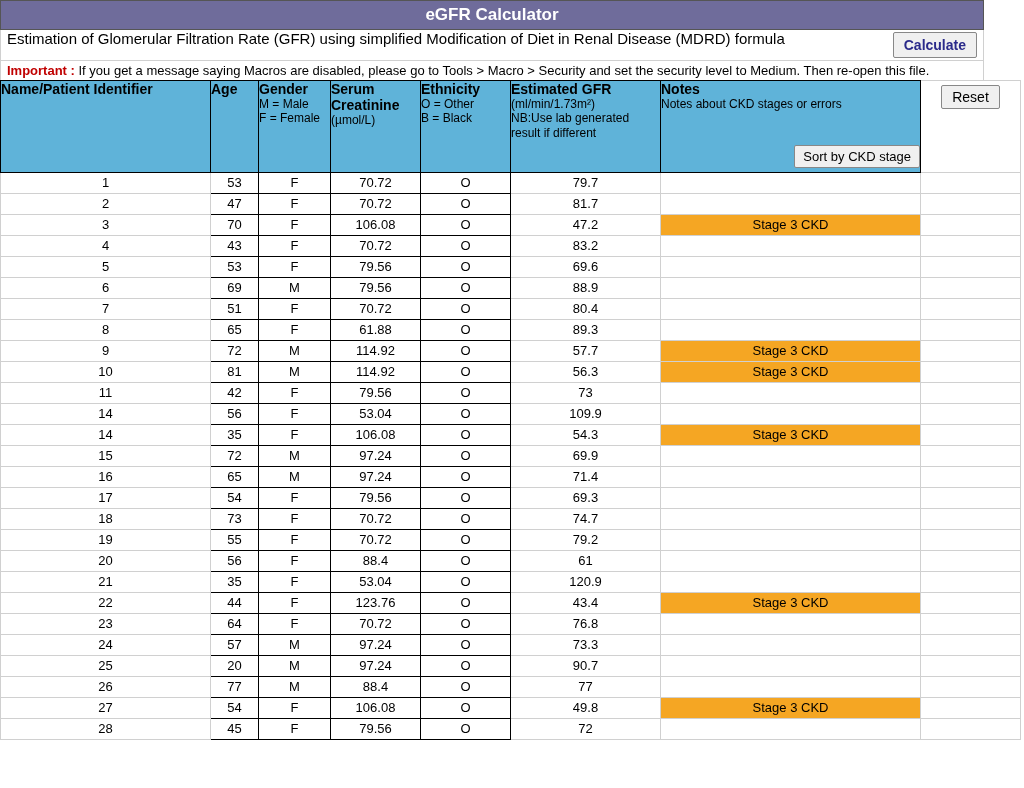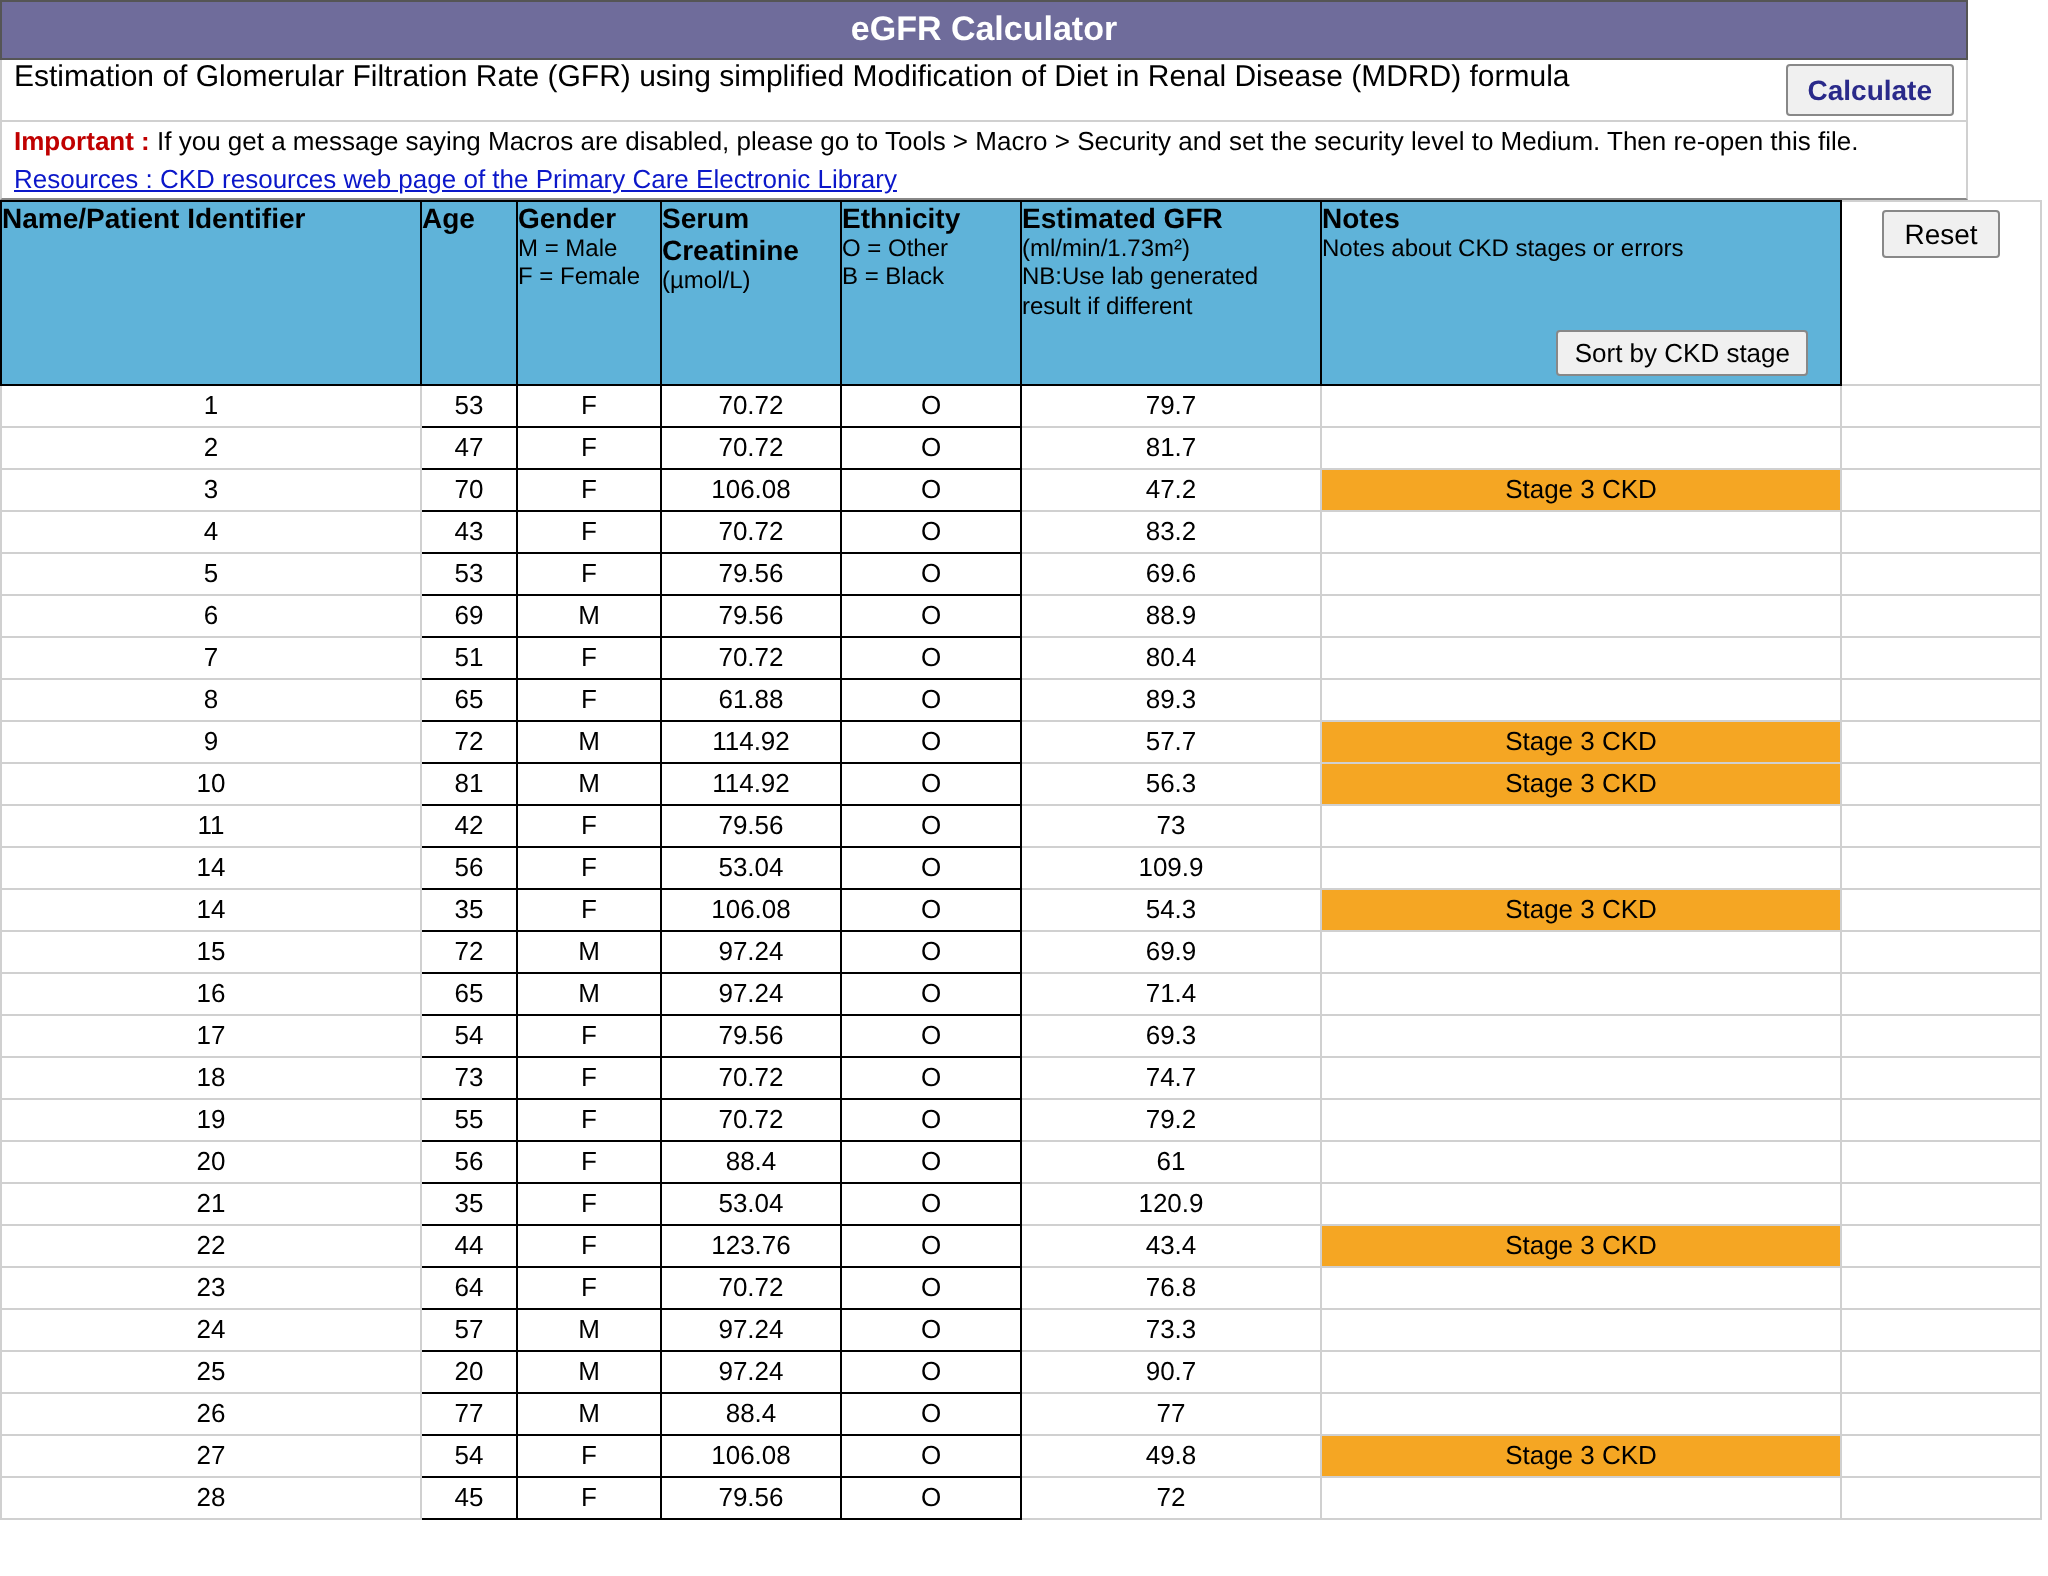--- a/index.html
+++ b/index.html
@@ -103,21 +103,21 @@
     border: 1px solid var(--light-grid);
     vertical-align: top;
     text-align: center;
   }
   .head-main { font-weight: bold; font-size: 14px; }
   .head-sub  { font-weight: normal; font-size: 12px; display: block; line-height: 1.2; }
 
   .notes-head-wrap { position: relative; height: 100%; }
   .btn-sort {
     position: absolute;
-    right: 16px;
+    right: 0;
     bottom: 4px;
     font-size: 13px;
     padding: 3px 8px;
   }
 
   tbody td {
     border-right: 1px solid var(--light-grid);
     border-bottom: 1px solid var(--light-grid);
     height: 20px;
     line-height: 20px;
@@ -155,21 +155,20 @@
 
   <div class="subtitle-row">
     <div class="subtitle-text">Estimation of Glomerular Filtration Rate (GFR) using simplified Modification of Diet in Renal Disease (MDRD) formula</div>
     <button class="btn btn-calculate">Calculate</button>
   </div>
 
   <div class="important-row">
     <span class="important-label">Important :</span><span> If you get a message saying Macros are disabled, please go to Tools &gt; Macro &gt; Security and set the security level to Medium. Then re-open this file.</span>
   </div>
 
-  <div class="resources-row">Resources : CKD resources web page of the Primary Care Electronic Library</div>
 
   <table class="grid">
     <colgroup>
       <col class="c-id">
         <col class="c-age">
         <col class="c-gen">
         <col class="c-cre">
         <col class="c-eth">
         <col class="c-gfr">
         <col class="c-notes">

